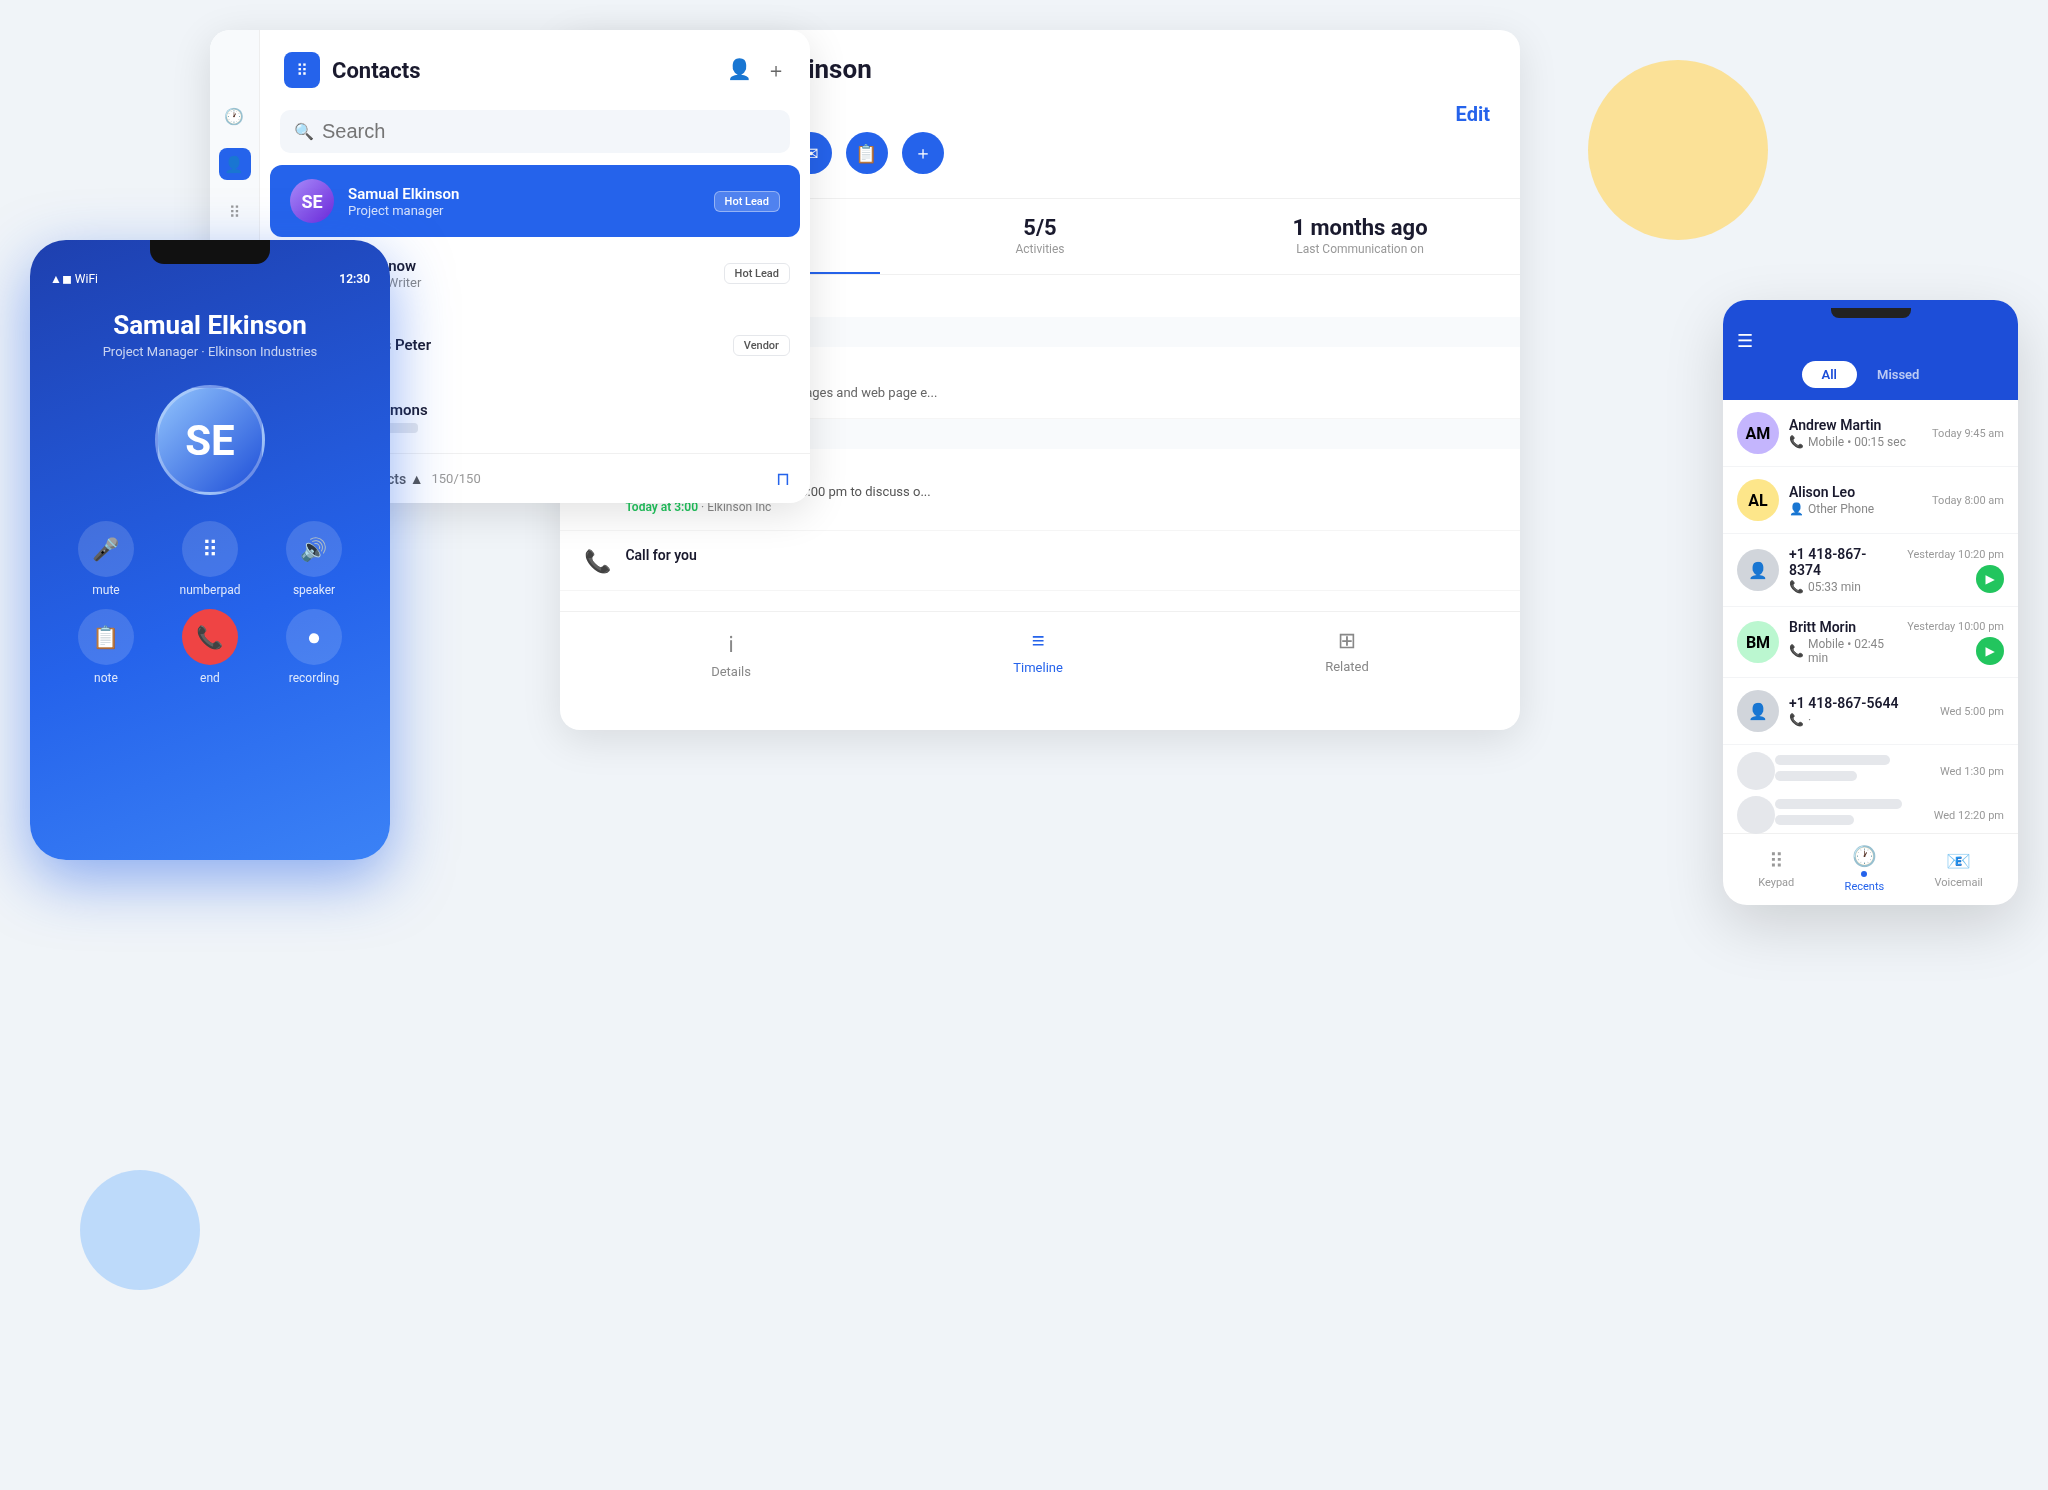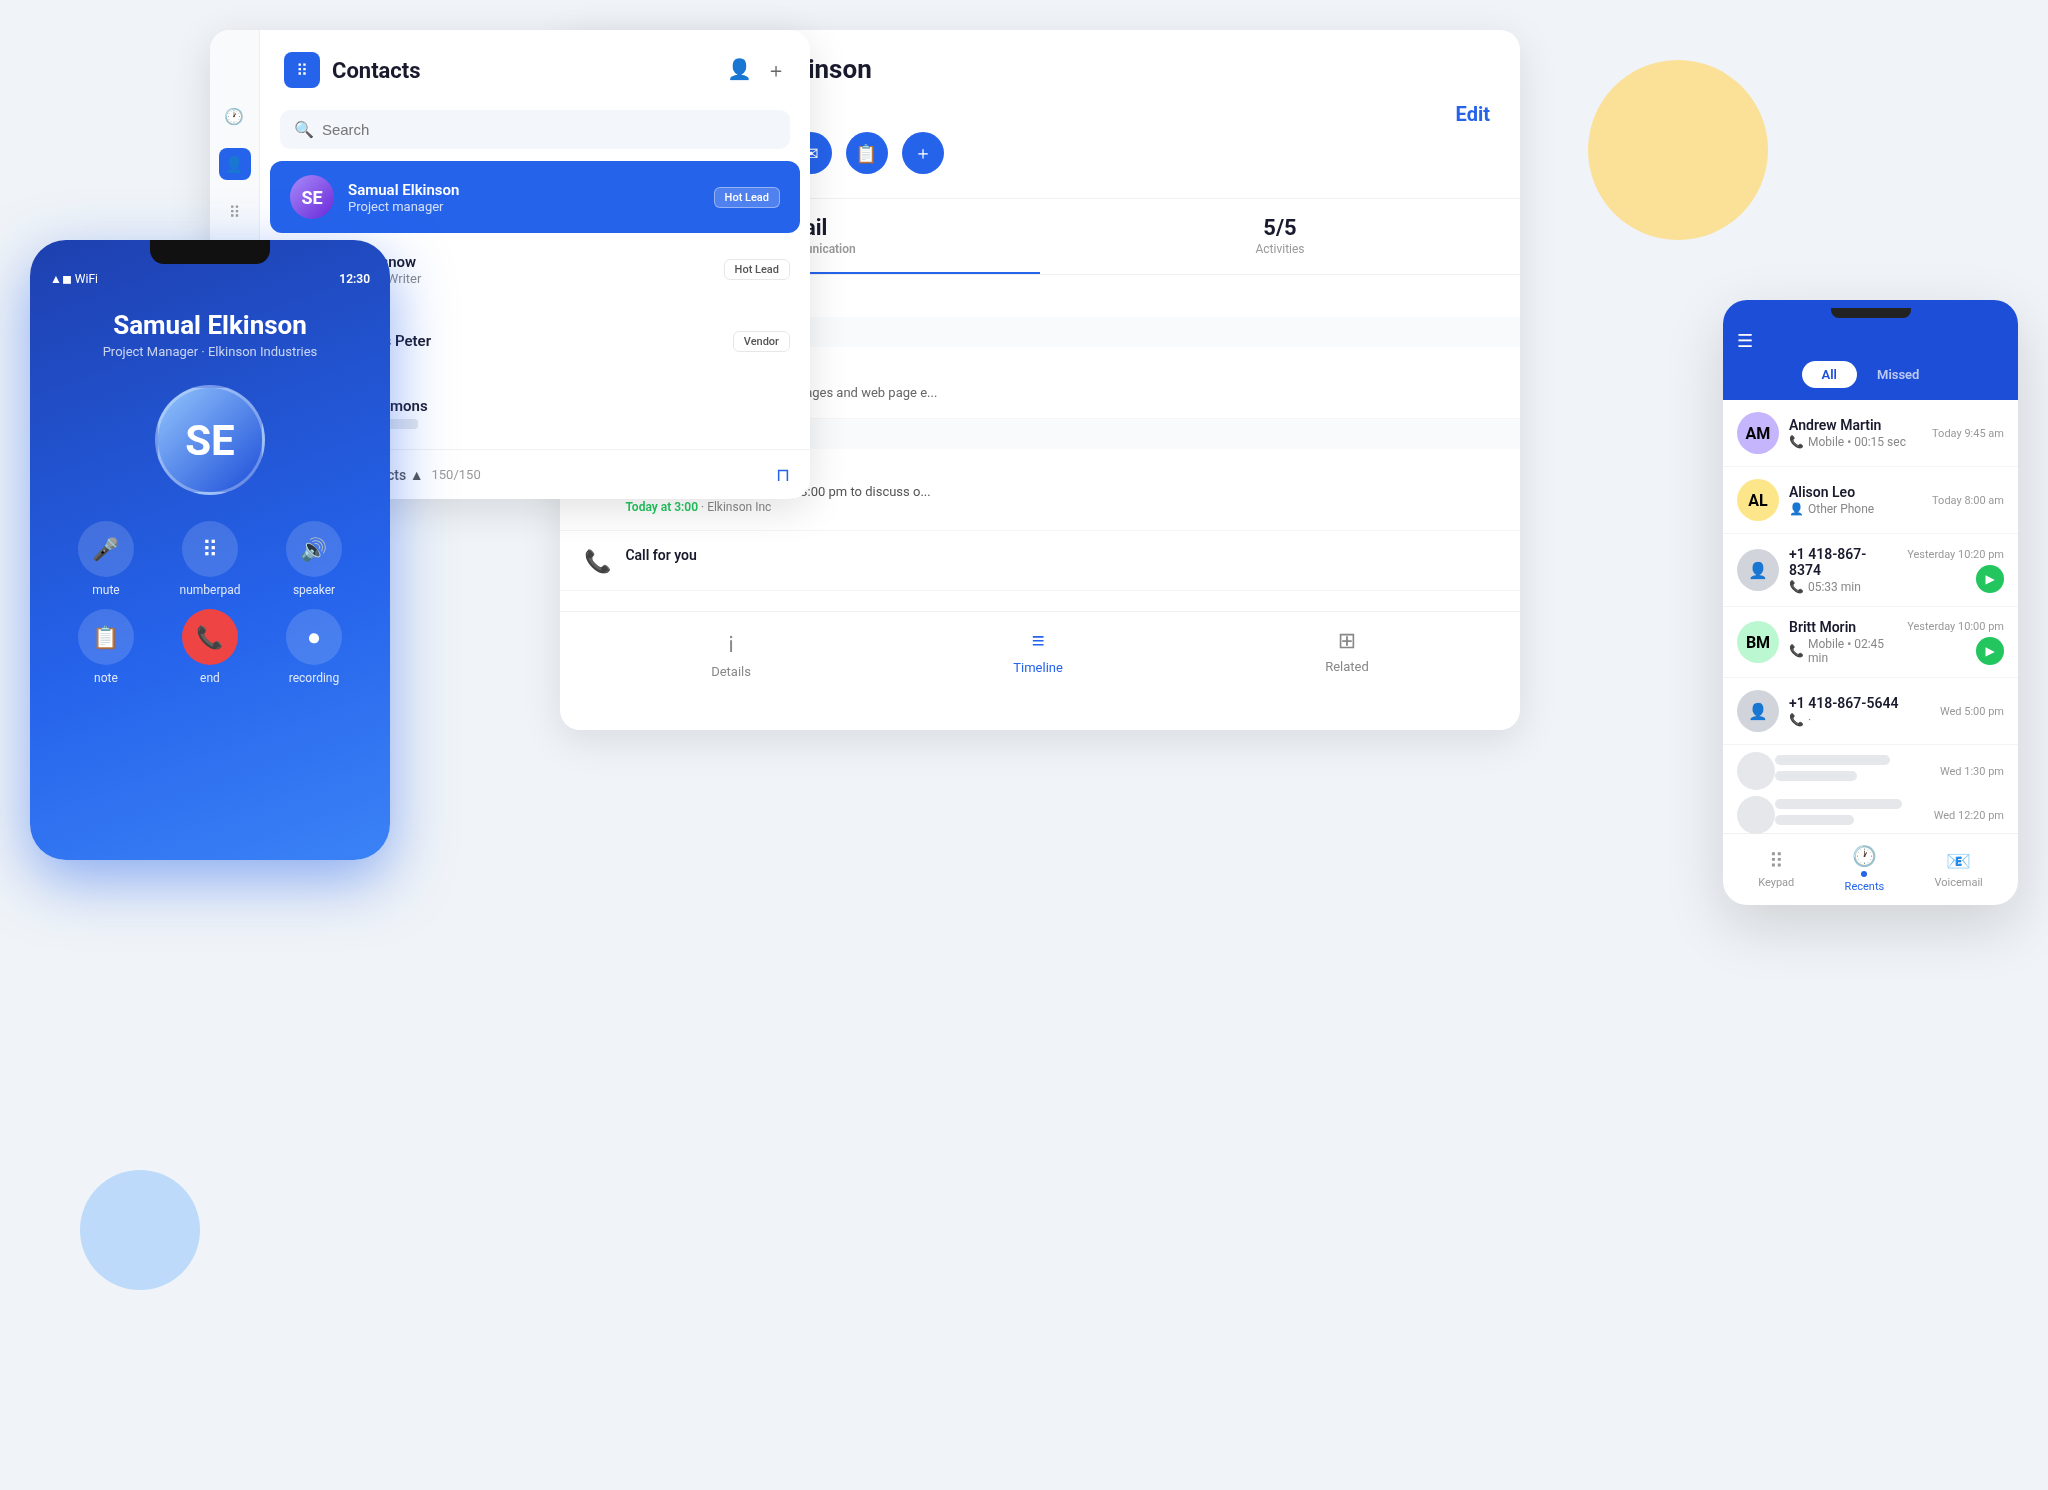--- a/index.html
+++ b/index.html
@@ -66,21 +66,21 @@
     .contacts-search {
       margin: 0 20px 12px;
       background: #f3f6fa;
       border-radius: 10px;
       display: flex; align-items: center;
       padding: 10px 14px;
       gap: 8px;
     }
     .contacts-search input {
       border: none; background: transparent;
-      font-size: 15px; color: #a21caf;
+      font-size: 20px; color: #a21caf;
       outline: none; flex: 1;
     }
 
     
     .contacts-sidebar {
       position: absolute;
       left: 0; top: 0;
       width: 50px;
       height: 100%;
       background: #f8fafc;
@@ -566,20 +566,24 @@
 
   <div class="detail-tabs">
     <div class="detail-tab active">
       <span class="tab-val">Email</span>
       <span class="tab-lbl">Last Communication</span>
     </div>
     <div class="detail-tab">
       <span class="tab-val">5/5</span>
       <span class="tab-lbl">Activities</span>
     </div>
+    <div class="detail-tab">
+      <span class="tab-val">1 months ago</span>
+      <span class="tab-lbl">Last Communication on</span>
+    </div>
   </div>
 
   <div class="detail-all-label">All</div>
 
   <div class="detail-section-label">PINNED NOTES</div>
   <div class="pinned-note">
     <div class="note-icon"></div>
     <div>
       <div class="note-title">Note added by You</div>
       <div class="note-body">Many desktop publishing packages and web page e...</div>

